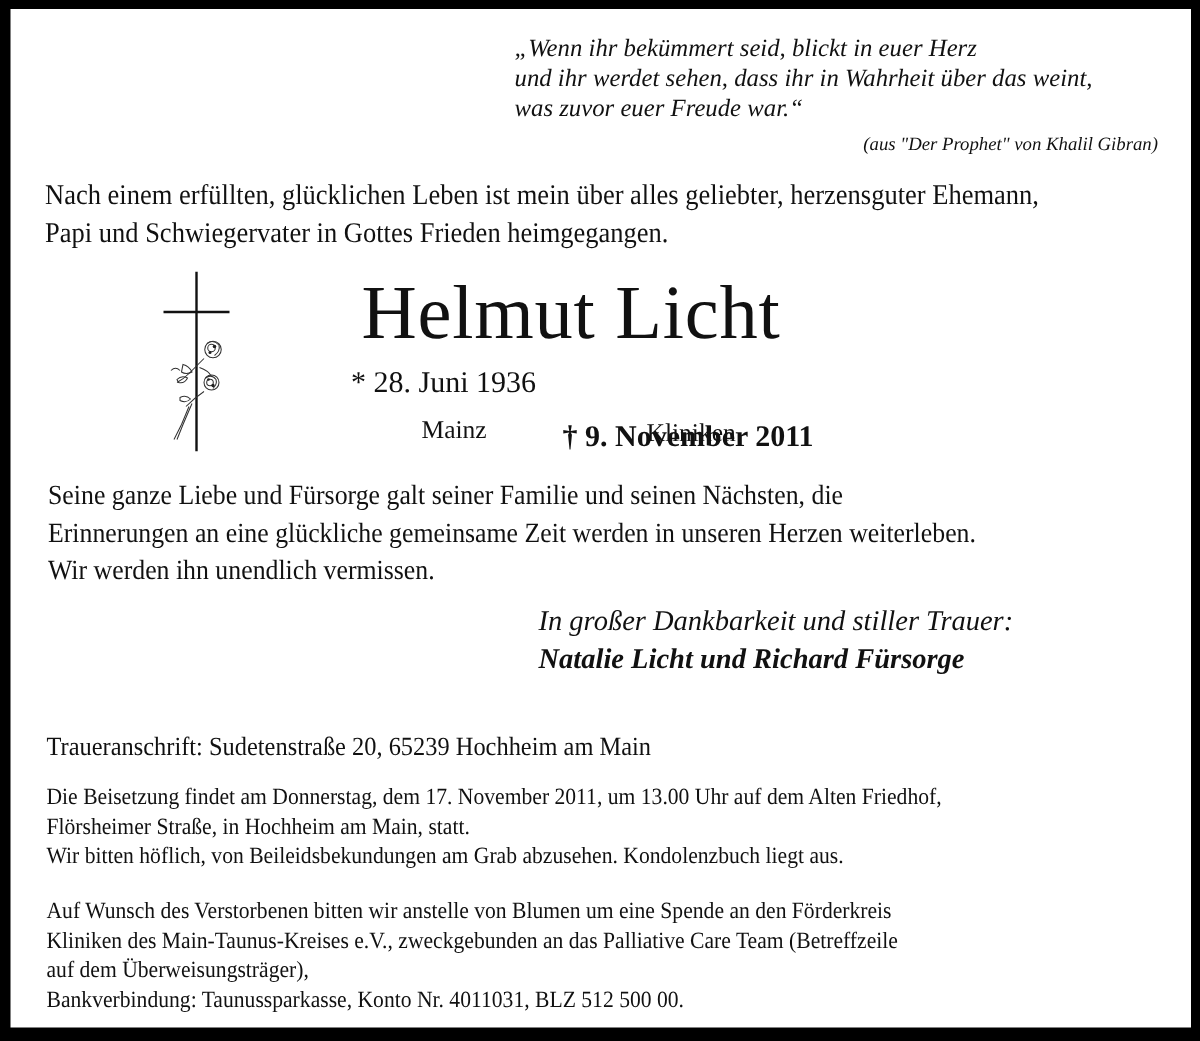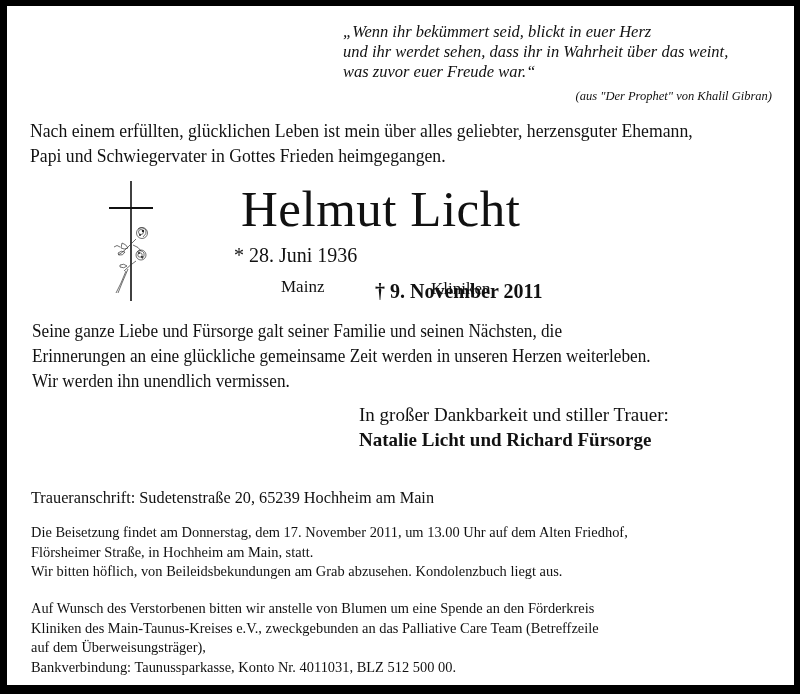--- a/index.html
+++ b/index.html
@@ -69,20 +69,21 @@
       left: 25px; top: 313px;
       font-size: 18.5px;
       line-height: 25px;
       transform: scaleX(0.93);
       transform-origin: left top;
     }
     .mourners {
       left: 352px; top: 396px;
       font-size: 19px;
       line-height: 25px;
+      font-style: italic;
     }
     .mourners .b { font-weight: bold; }
     .address {
       left: 24px; top: 481px;
       font-size: 17.5px;
       transform: scaleX(0.93);
       transform-origin: left top;
     }
     .funeral {
       left: 24px; top: 516px;

